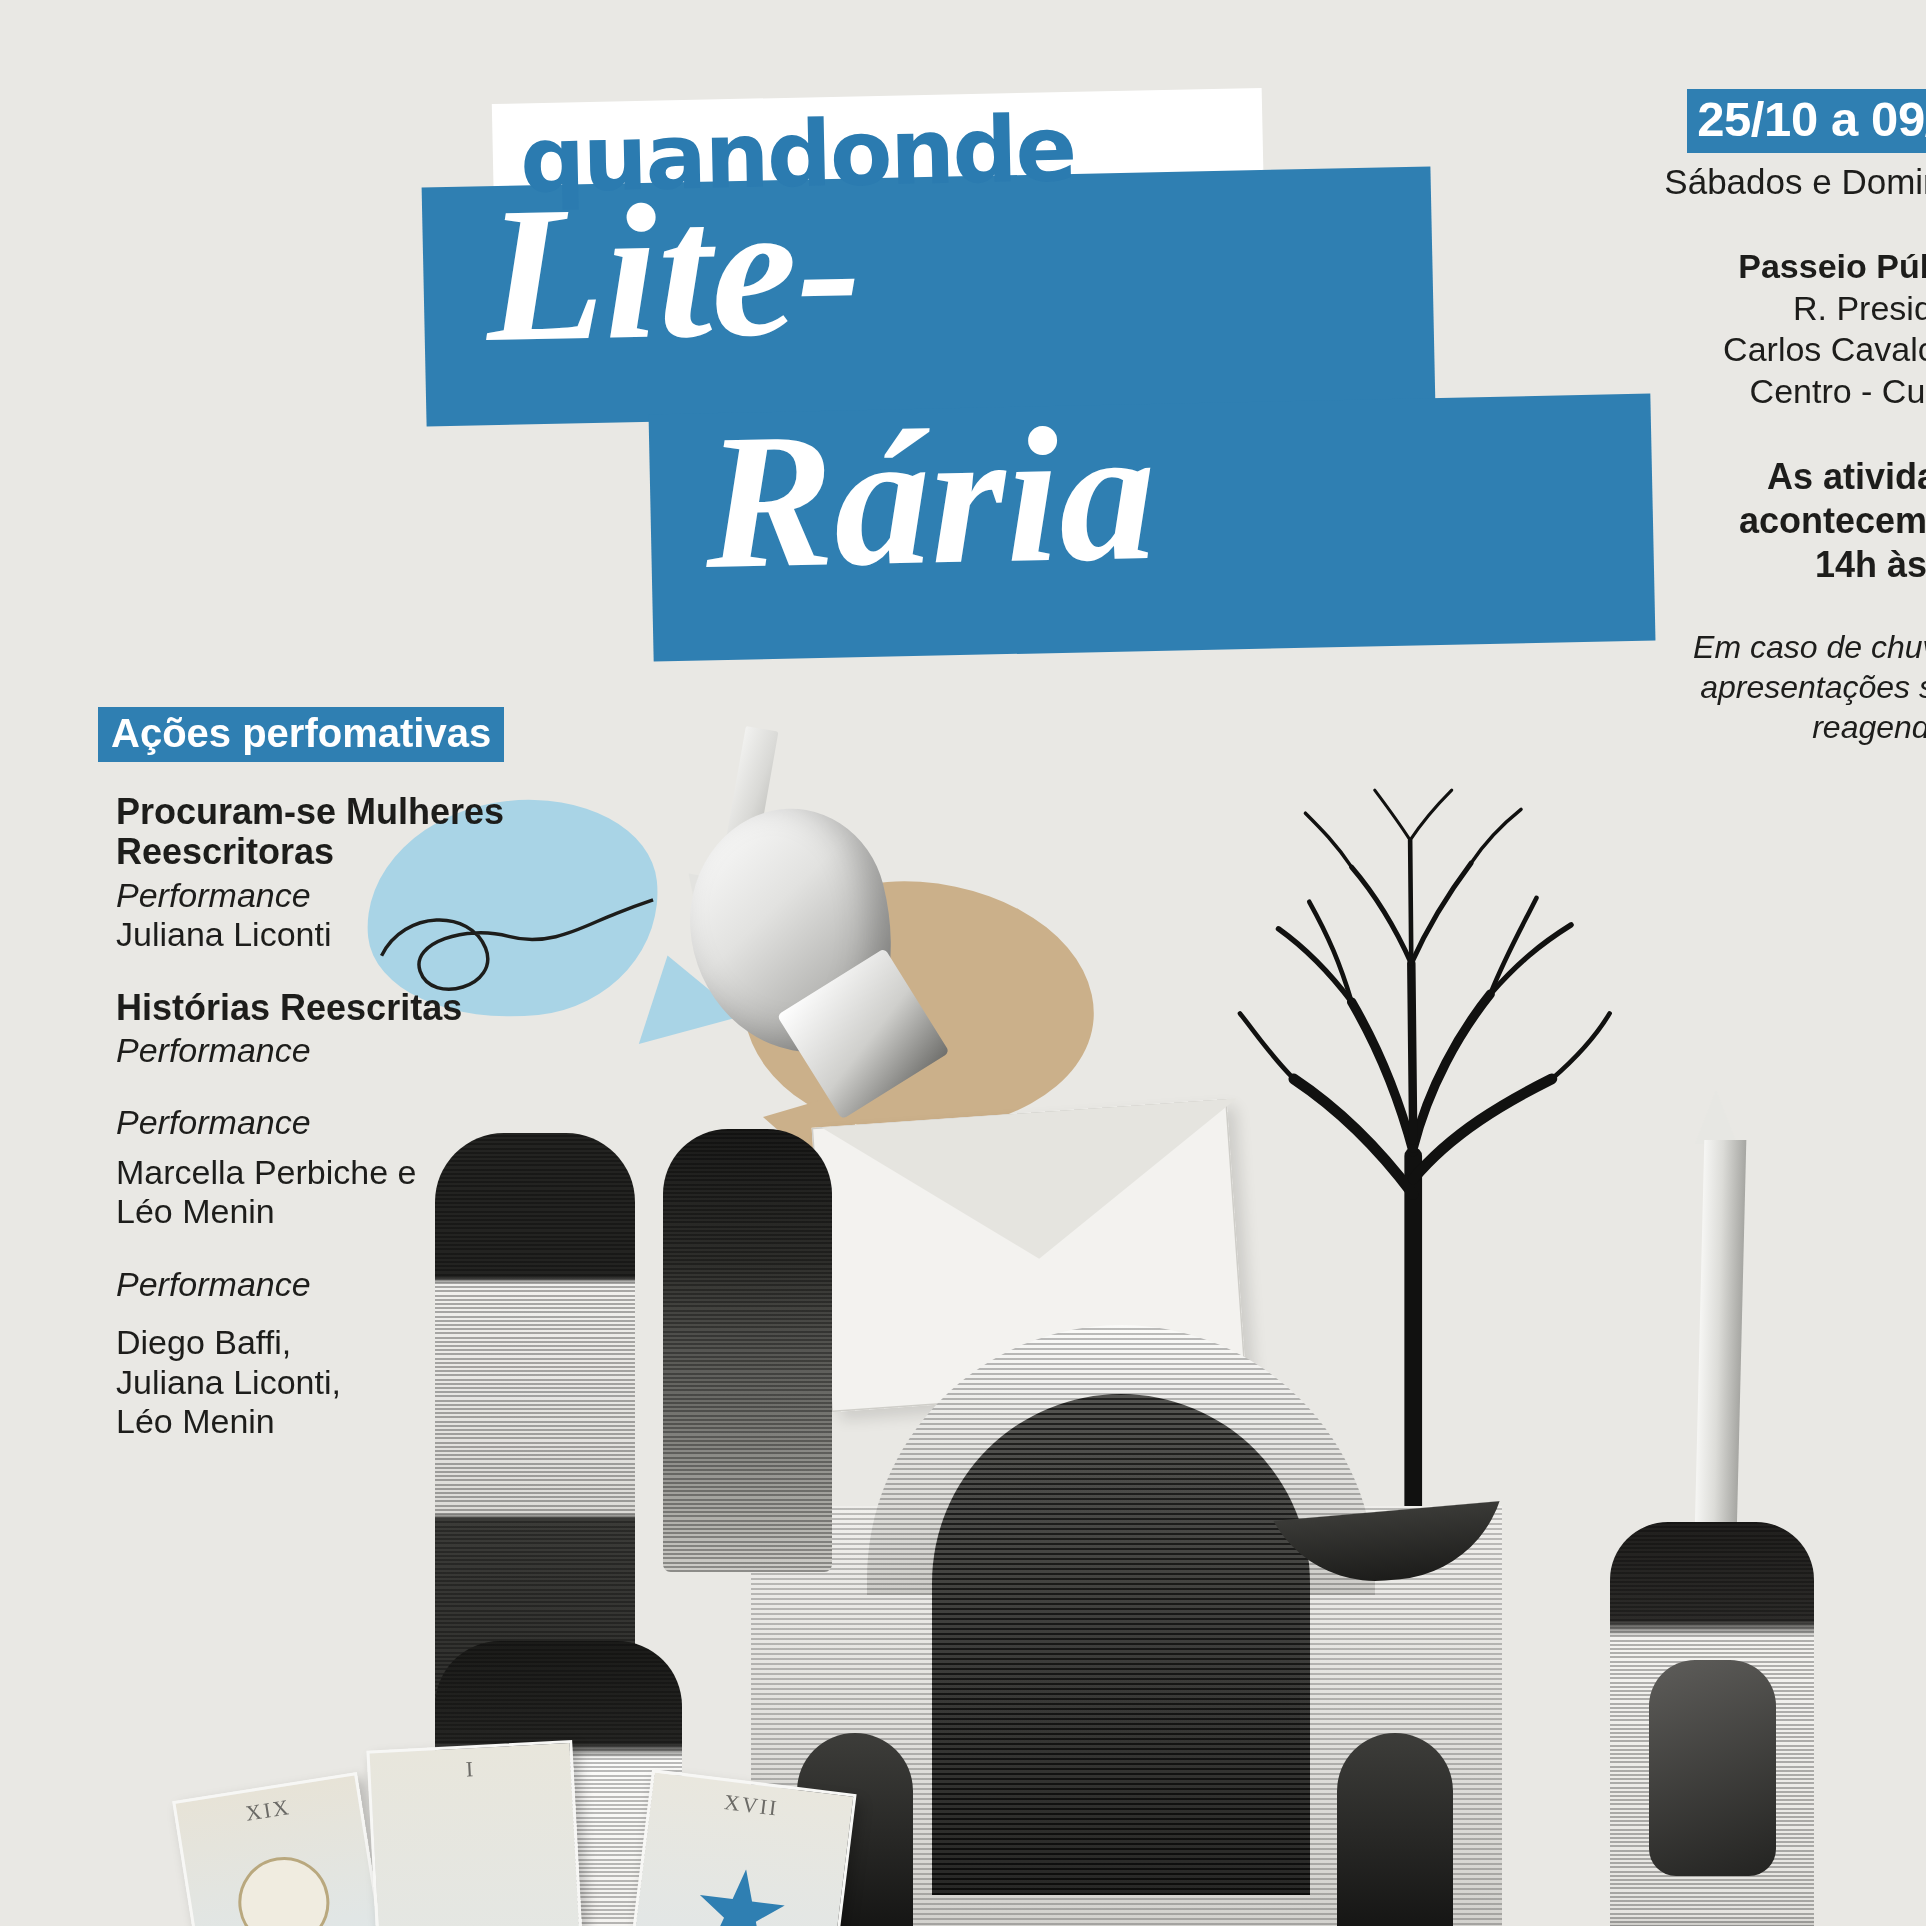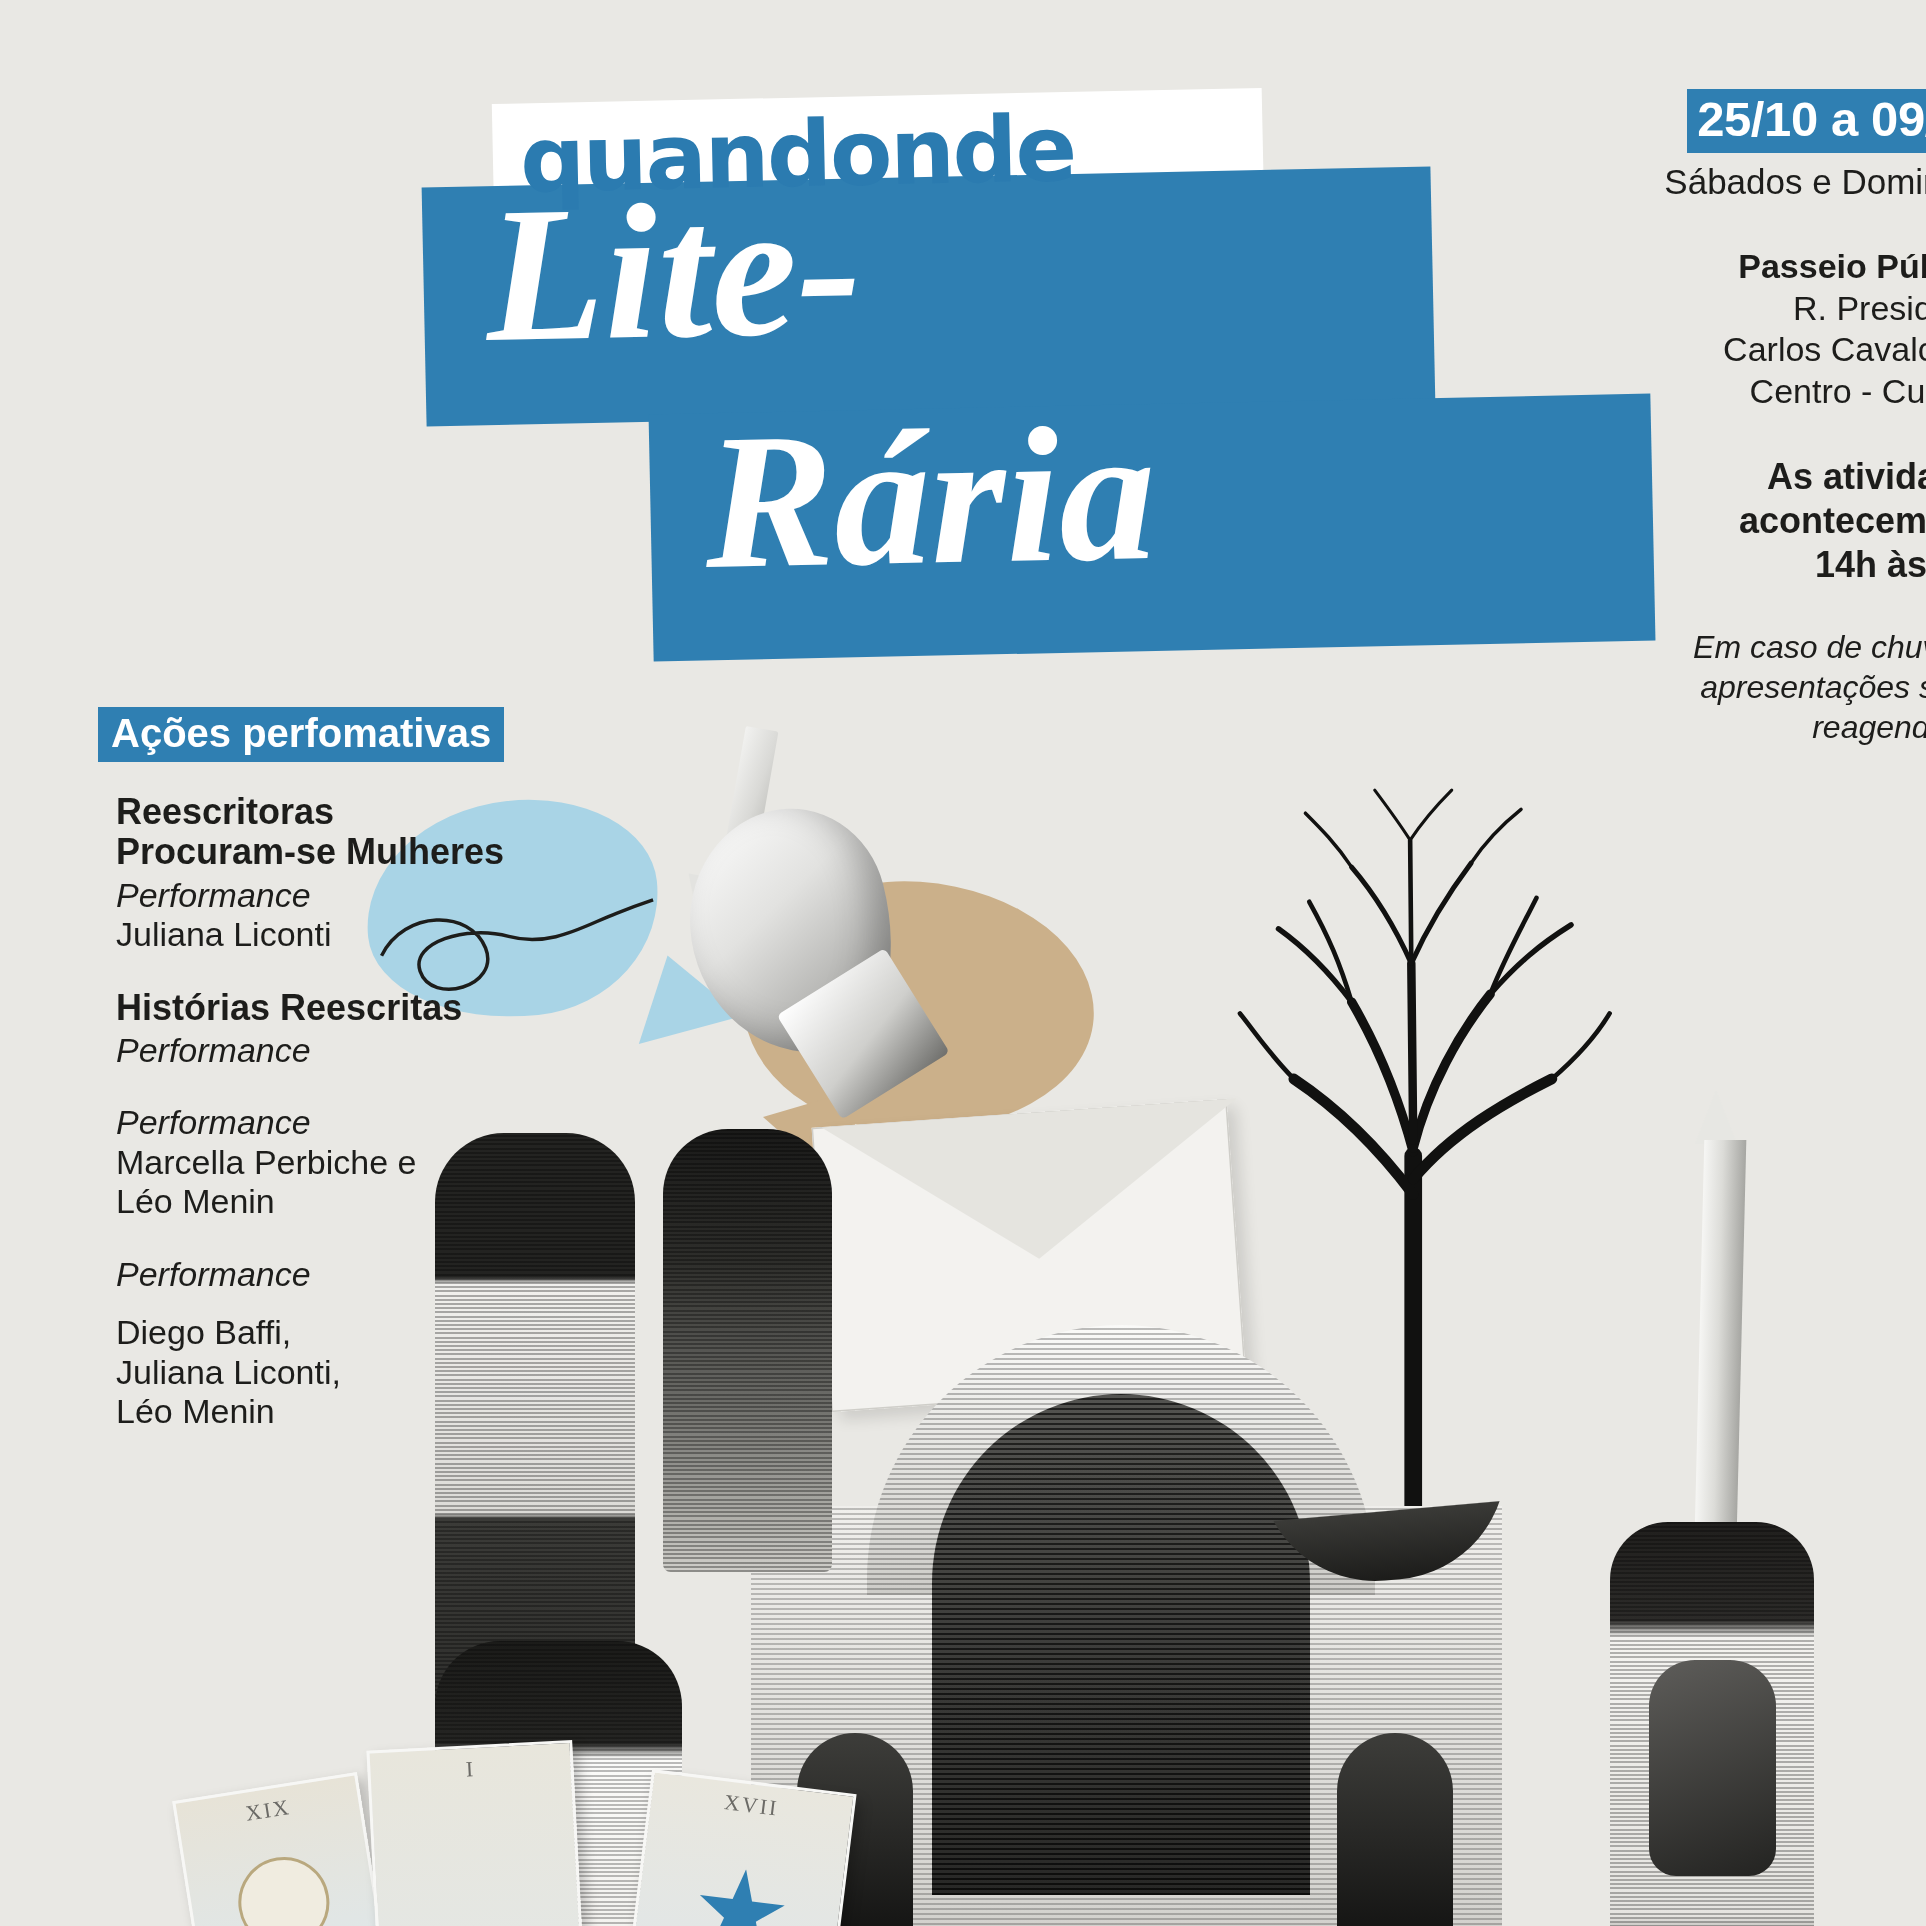--- a/index.html
+++ b/index.html
@@ -483,37 +483,37 @@
       <div>apresentações serão</div>
       <div>reagendadas</div>
     </div>
   </div>
 
   <div class="acoes-head">Ações perfomativas</div>
   <div class="acoes-list">
 
     <div class="act">
       <div class="act-title">
+        <div>Procuram-se Mulheres</div>
         <div>Reescritoras</div>
-        <div>Procuram-se Mulheres</div>
       </div>
       <div class="act-role">Performance</div>
       <div class="act-names">Juliana Liconti</div>
     </div>
 
     <div class="act">
       <div class="act-title">
         <div>Histórias Reescritas</div>
       </div>
       <div class="act-role">Performance</div>
     </div>
 
     <div class="act">
       <div class="act-role">Performance</div>
-      <div class="act-names" style="white-space: pre-line;">Marcella Perbiche e
+      <div class="act-names" style="white-space: pre-line; margin-top: 10px;">Marcella Perbiche e
 Léo Menin</div>
     </div>
 
     <div class="act">
       <div class="act-role">Performance</div>
       <div class="act-names" style="white-space: pre-line; margin-top: 19px;">Diego Baffi,
 Juliana Liconti,
 Léo Menin</div>
     </div>
 

